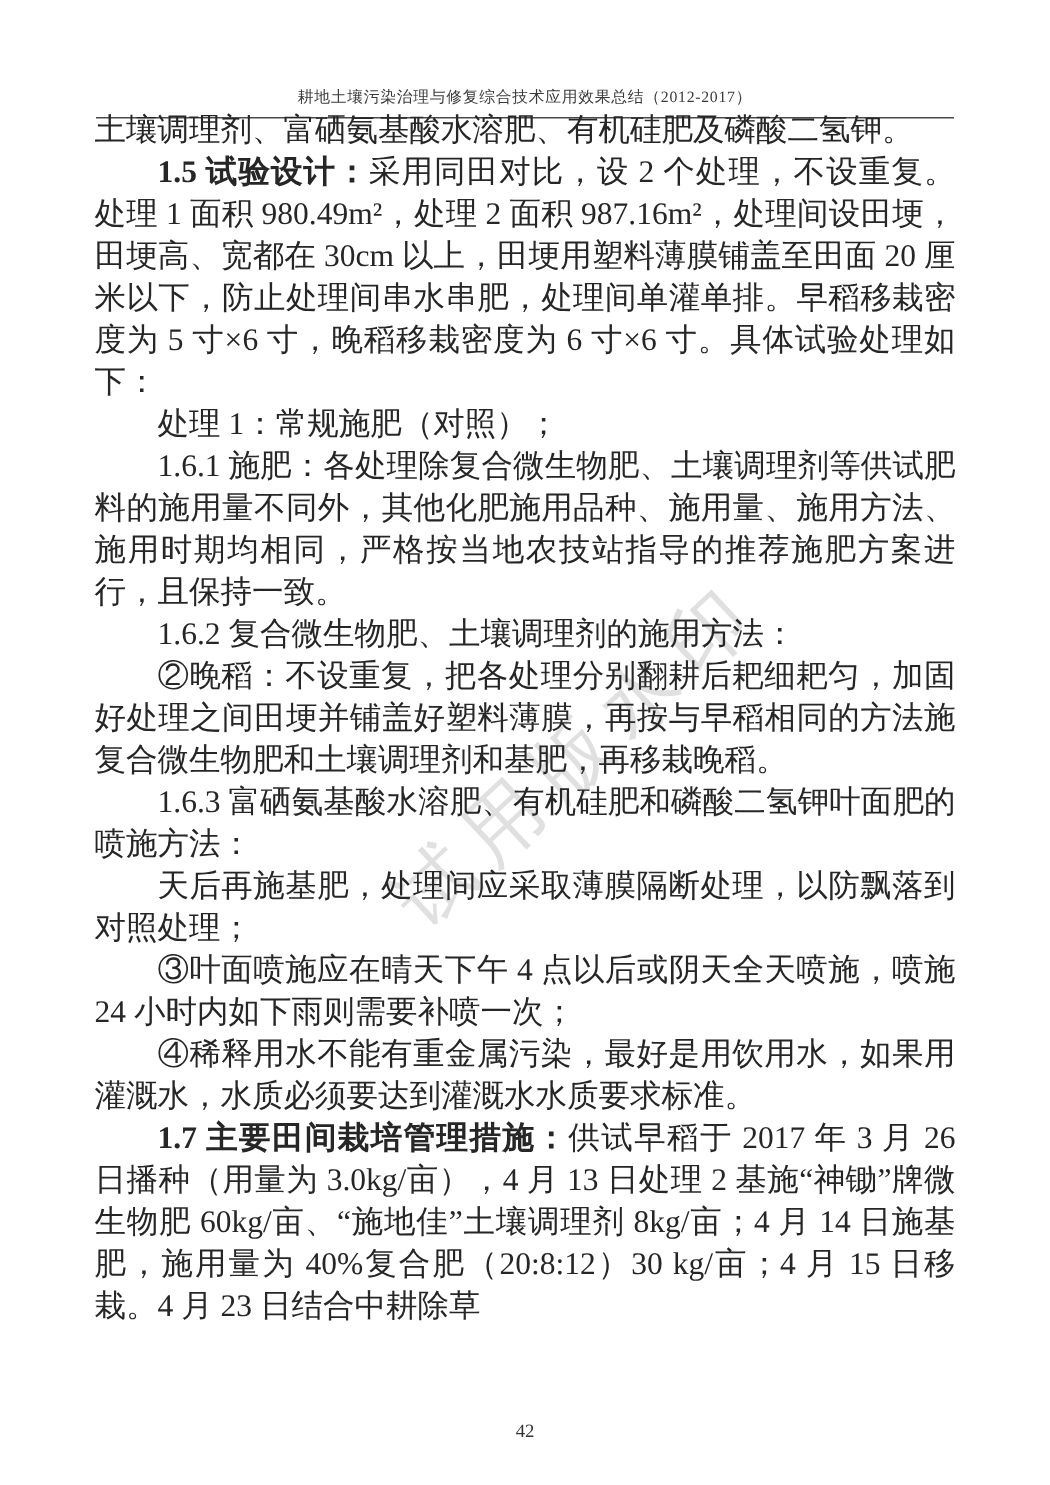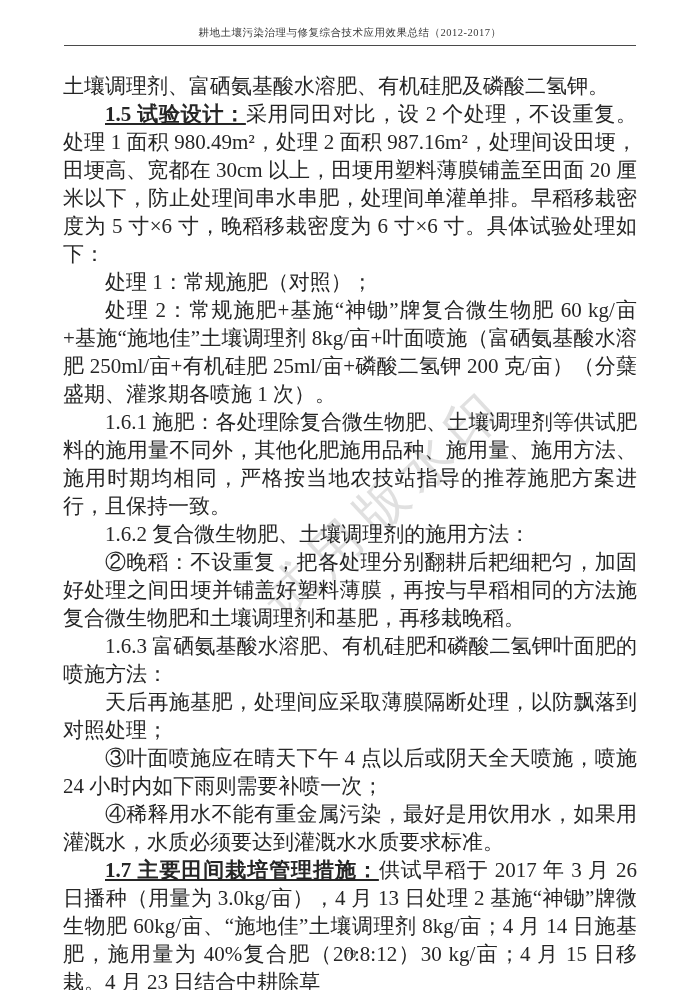--- a/index.html
+++ b/index.html
@@ -12,21 +12,21 @@
     height: 990px;
     overflow: hidden;
   }
   .page {
     position: absolute;
     inset: 0;
     background: #ffffff;
   }
   .header {
     position: absolute;
-    top: 22px;
+    top: 55px;
     left: 64px;
     width: 572px;
     text-align: center;
     border-bottom: 1px solid #4a4a4a;
     padding-bottom: 5px;
   }
   .header-title {
     font-size: 10.5px;
     color: #3a3a3a;
     letter-spacing: 0.5px;
@@ -35,21 +35,21 @@
     position: absolute;
     top: 72px;
     left: 63px;
     width: 574px;
     font-size: 21px;
     line-height: 28px;
     text-align: justify;
   }
   .para { margin: 0; }
   .para.indent { text-indent: 2em; }
-  .para b { font-weight: bold; text-decoration: underline; }
+  .para b { font-weight: bold; }
   .watermark {
     position: absolute;
     left: 160px;
     top: 468px;
     width: 450px;
     text-align: center;
     transform: rotate(-43deg);
     transform-origin: center center;
     font-size: 52px;
     letter-spacing: 10px;
@@ -76,28 +76,27 @@
   <div class="watermark" style="color: rgb(188, 188, 188);">试用版水印</div>
 
   <div class="header">
     <span class="header-title">耕地土壤污染治理与修复综合技术应用效果总结（2012-2017）</span>
   </div>
 
   <div class="doc-body">
       <p class="para"><span>土壤调理剂、富硒氨基酸水溶肥、有机硅肥及磷酸二氢钾。</span></p>
       <p class="para indent"><b>1.5 试验设计：</b><span>采用同田对比，设 2 个处理，不设重复。处理 1 面积 980.49m²，处理 2 面积 987.16m²，处理间设田埂，田埂高、宽都在 30cm 以上，田埂用塑料薄膜铺盖至田面 20 厘米以下，防止处理间串水串肥，处理间单灌单排。早稻移栽密度为 5 寸×6 寸，晚稻移栽密度为 6 寸×6 寸。具体试验处理如下：</span></p>
       <p class="para indent"><span>处理 1：常规施肥（对照）；</span></p>
-      <p class="para indent"><span>处理 2：常规施肥+基施“神锄”牌复合微生物肥 60 kg/亩+基施“施地佳”土壤调理剂 8kg/亩+叶面喷施（富硒氨基酸水溶肥 250ml/亩+有机硅肥 25ml/亩+磷酸二氢钾 200 克/亩）（分蘖盛期、灌浆期各喷施 1 次）。</span></p>
       <p class="para indent"><span>1.6.1 施肥：各处理除复合微生物肥、土壤调理剂等供试肥料的施用量不同外，其他化肥施用品种、施用量、施用方法、施用时期均相同，严格按当地农技站指导的推荐施肥方案进行，且保持一致。</span></p>
       <p class="para indent"><span>1.6.2 复合微生物肥、土壤调理剂的施用方法：</span></p>
       <p class="para indent"><span>②晚稻：不设重复，把各处理分别翻耕后耙细耙匀，加固好处理之间田埂并铺盖好塑料薄膜，再按与早稻相同的方法施复合微生物肥和土壤调理剂和基肥，再移栽晚稻。</span></p>
       <p class="para indent"><span>1.6.3 富硒氨基酸水溶肥、有机硅肥和磷酸二氢钾叶面肥的喷施方法：</span></p>
       <p class="para indent"><span>天后再施基肥，处理间应采取薄膜隔断处理，以防飘落到对照处理；</span></p>
       <p class="para indent"><span>③叶面喷施应在晴天下午 4 点以后或阴天全天喷施，喷施 24 小时内如下雨则需要补喷一次；</span></p>
       <p class="para indent"><span>④稀释用水不能有重金属污染，最好是用饮用水，如果用灌溉水，水质必须要达到灌溉水水质要求标准。</span></p>
       <p class="para indent"><b>1.7 主要田间栽培管理措施：</b><span>供试早稻于 2017 年 3 月 26 日播种（用量为 3.0kg/亩），4 月 13 日处理 2 基施“神锄”牌微生物肥 60kg/亩、“施地佳”土壤调理剂 8kg/亩；4 月 14 日施基肥，施用量为 40%复合肥（20:8:12）30 kg/亩；4 月 15 日移栽。4 月 23 日结合中耕除草</span></p>
     </div>
 
   <div class="footer">
-    <span>79</span>
+    <span>42</span>
   </div>
 
 </div>
 
 </body></html>

